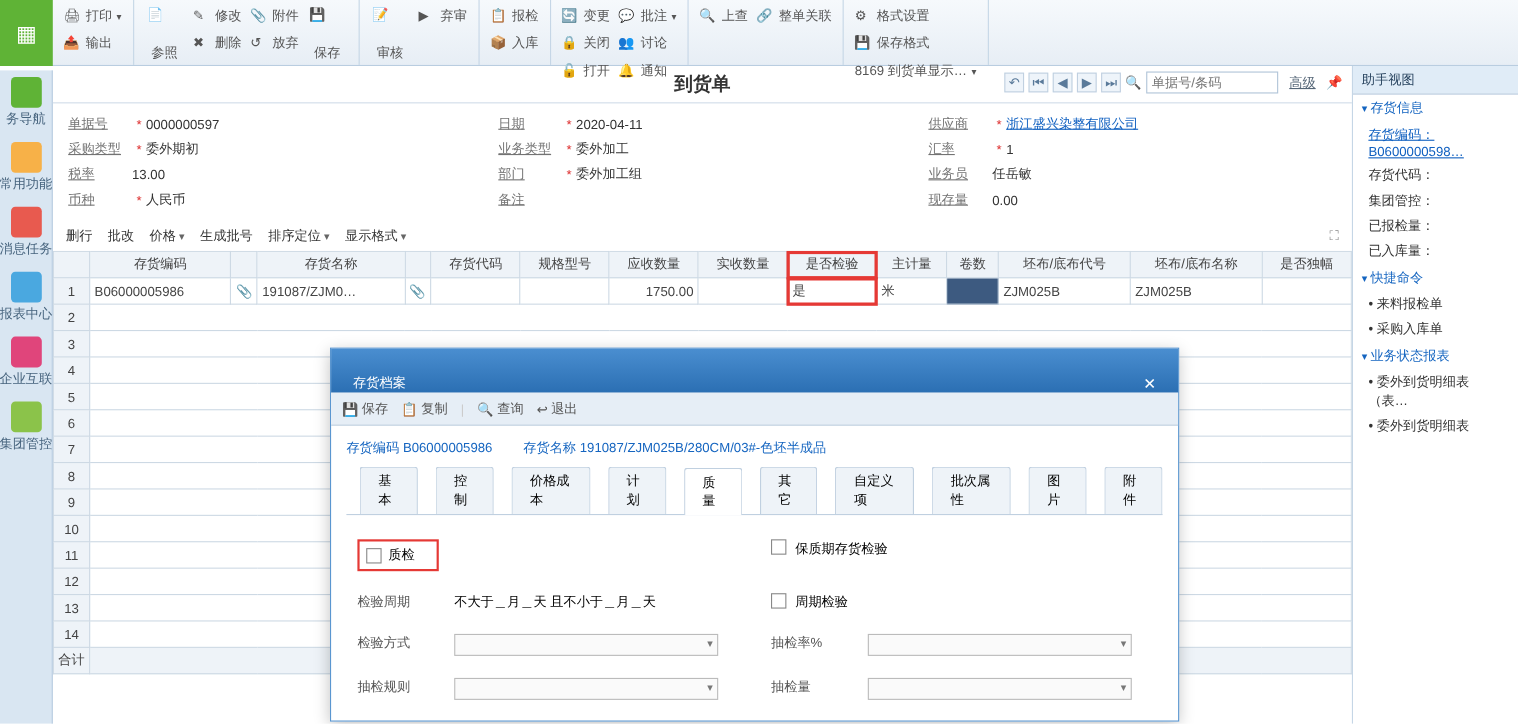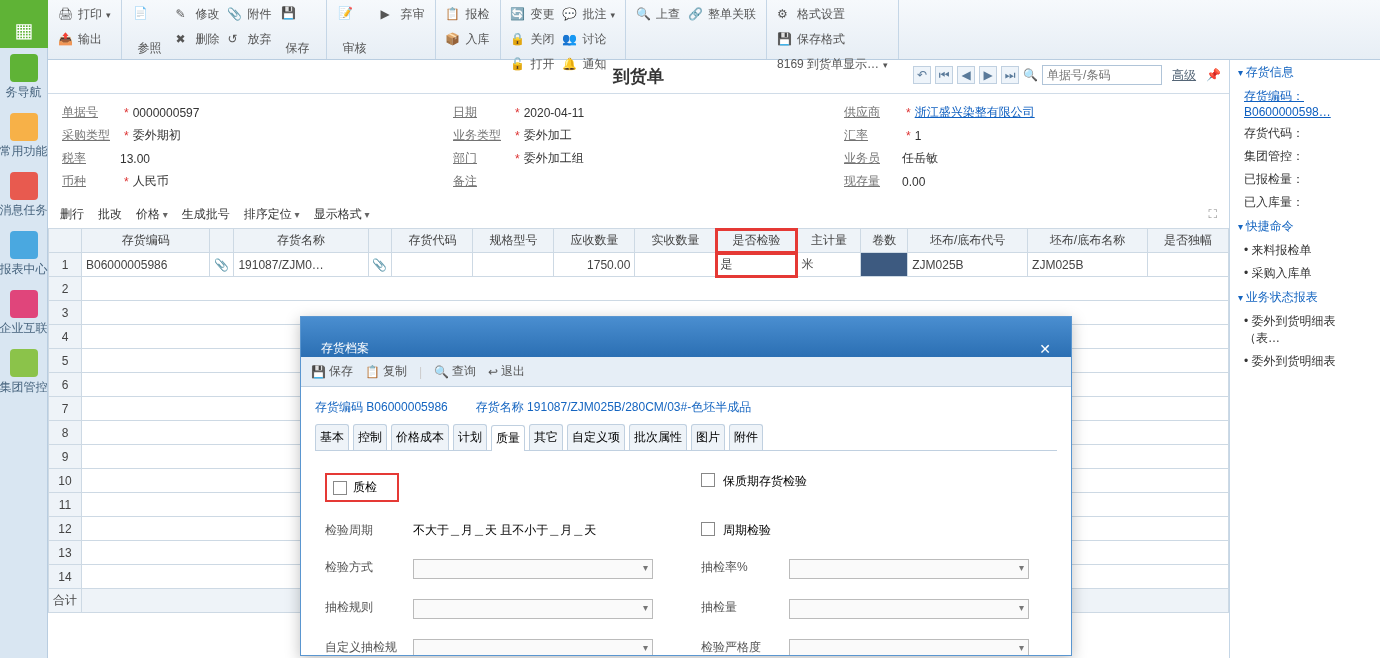--- a/index.html
+++ b/index.html
@@ -10,21 +10,21 @@
 .ribbon{flex:1;display:flex;}
 .ribbon-group{border-right:1px solid #c5d6e6;padding:4px 6px;display:flex;align-items:flex-start;}
 .rbn-item{display:flex;flex-direction:column;align-items:center;padding:2px 6px;cursor:pointer;color:#555;}
 .rbn-item .ic{width:18px;height:18px;margin-bottom:2px;}
 .rbn-item.big .ic{width:32px;height:32px;}
 .rbn-item span{white-space:nowrap;}
 .rbn-small-col{display:flex;flex-direction:column;gap:4px;}
 .rbn-small{display:flex;align-items:center;gap:4px;padding:2px 4px;cursor:pointer;color:#555;}
 .rbn-small .ic{width:16px;height:16px;}
 
-.sidebar{position:absolute;left:0;top:48px;bottom:0;width:48px;background:#d9e6f2;border-right:1px solid #b9cde0;display:flex;flex-direction:column;align-items:center;}
+.sidebar{position:absolute;left:0;top:64px;bottom:0;width:48px;background:#d9e6f2;border-right:1px solid #b9cde0;display:flex;flex-direction:column;align-items:center;}
 .sb-item{width:48px;padding:6px 0;text-align:center;font-size:11px;color:#47647e;cursor:pointer;}
 .sb-ic{width:28px;height:28px;margin:0 auto 2px;border-radius:4px;}
 
 .main{position:absolute;left:48px;top:60px;right:0;bottom:0;display:flex;}
 .doc-area{flex:1;display:flex;flex-direction:column;border-right:1px solid #c5d6e6;min-width:0;}
 .doc-header{height:34px;display:flex;align-items:center;justify-content:center;position:relative;border-bottom:1px solid #d0dce8;}
 .doc-title{font-size:17px;font-weight:bold;color:#333;}
 .doc-nav{position:absolute;right:8px;top:5px;display:flex;align-items:center;gap:4px;}
 .doc-nav button{width:18px;height:18px;background:#eef4fa;border:1px solid #c0d0e0;color:#5a7a9a;cursor:pointer;}
 .doc-search{height:20px;width:120px;border:1px solid #b0c4d8;padding:0 4px;}
@@ -64,21 +64,21 @@
 .dialog{position:absolute;left:300px;top:316px;width:772px;height:340px;background:#fff;border:1px solid #5a96d0;box-shadow:0 4px 14px rgba(0,0,0,0.25);display:flex;flex-direction:column;}
 .dlg-title{height:40px;background:linear-gradient(#4a8ed0,#2b6fb3);color:#fff;display:flex;align-items:flex-end;padding:0 20px;justify-content:space-between;}
 .dlg-close{color:#fff;cursor:pointer;font-size:14px;}
 .dlg-toolbar{height:30px;background:#e6eef6;border-bottom:1px solid #c0d0e0;display:flex;align-items:center;gap:12px;padding:0 10px;color:#555;}
 .dlg-toolbar span{cursor:pointer;display:flex;align-items:center;gap:3px;}
 .dlg-body{flex:1;padding:12px 14px;overflow:auto;}
 .dlg-info{display:flex;gap:28px;margin-bottom:8px;}
 .dlg-info label{color:#1565c0;}
 .dlg-info span{color:#1565c0;}
 .tabs{display:flex;gap:4px;border-bottom:1px solid #c0d0e0;}
-.tab{padding:4px 4px;border:1px solid #c0d0e0;border-bottom:none;background:#eef3f8;cursor:pointer;border-radius:3px 3px 0 0;}
+.tab{padding:4px 16px;border:1px solid #c0d0e0;border-bottom:none;background:#eef3f8;cursor:pointer;border-radius:3px 3px 0 0;margin-left:12px;}
 .tab.active{background:#fff;position:relative;top:1px;}
 .tab-pane{padding:14px 10px;}
 .qc-box{display:inline-flex;align-items:center;gap:6px;border:2px solid #e53935;padding:4px 20px 4px 6px;}
 .chk{width:14px;height:14px;border:1px solid #888;display:inline-block;}
 .form-row{display:flex;align-items:flex-start;margin:8px 0;gap:8px;}
 .form-row label{width:80px;color:#555;}
 .combo{flex:0 0 240px;height:20px;border:1px solid #bbb;background:#fafafa;position:relative;}
 .combo::after{content:"▾";position:absolute;right:4px;top:2px;color:#777;font-size:10px;}
 .form-grid{display:grid;grid-template-columns:1fr 1fr;gap:4px 30px;}
 </style>
@@ -413,20 +413,21 @@
           <tr class="sum-row">
               <td class="rownum">合计</td>
               <td colspan="14"></td>
             </tr>
         </tbody>
       </table>
     </div>
   </div>
 
   <div class="asst">
+    <div class="asst-title">助手视图</div>
     <div class="asst-sec">存货信息</div>
     <div class="asst-item"><a><span>存货编码：</span><span>B0600000598…</span></a></div>
     <div class="asst-item">存货代码：</div>
     <div class="asst-item">集团管控：</div>
     <div class="asst-item">已报检量：</div>
     <div class="asst-item">已入库量：</div>
     <div class="asst-sec">快捷命令</div>
     <div class="asst-item asst-bullet">来料报检单</div>
     <div class="asst-item asst-bullet">采购入库单</div>
     <div class="asst-sec">业务状态报表</div>

